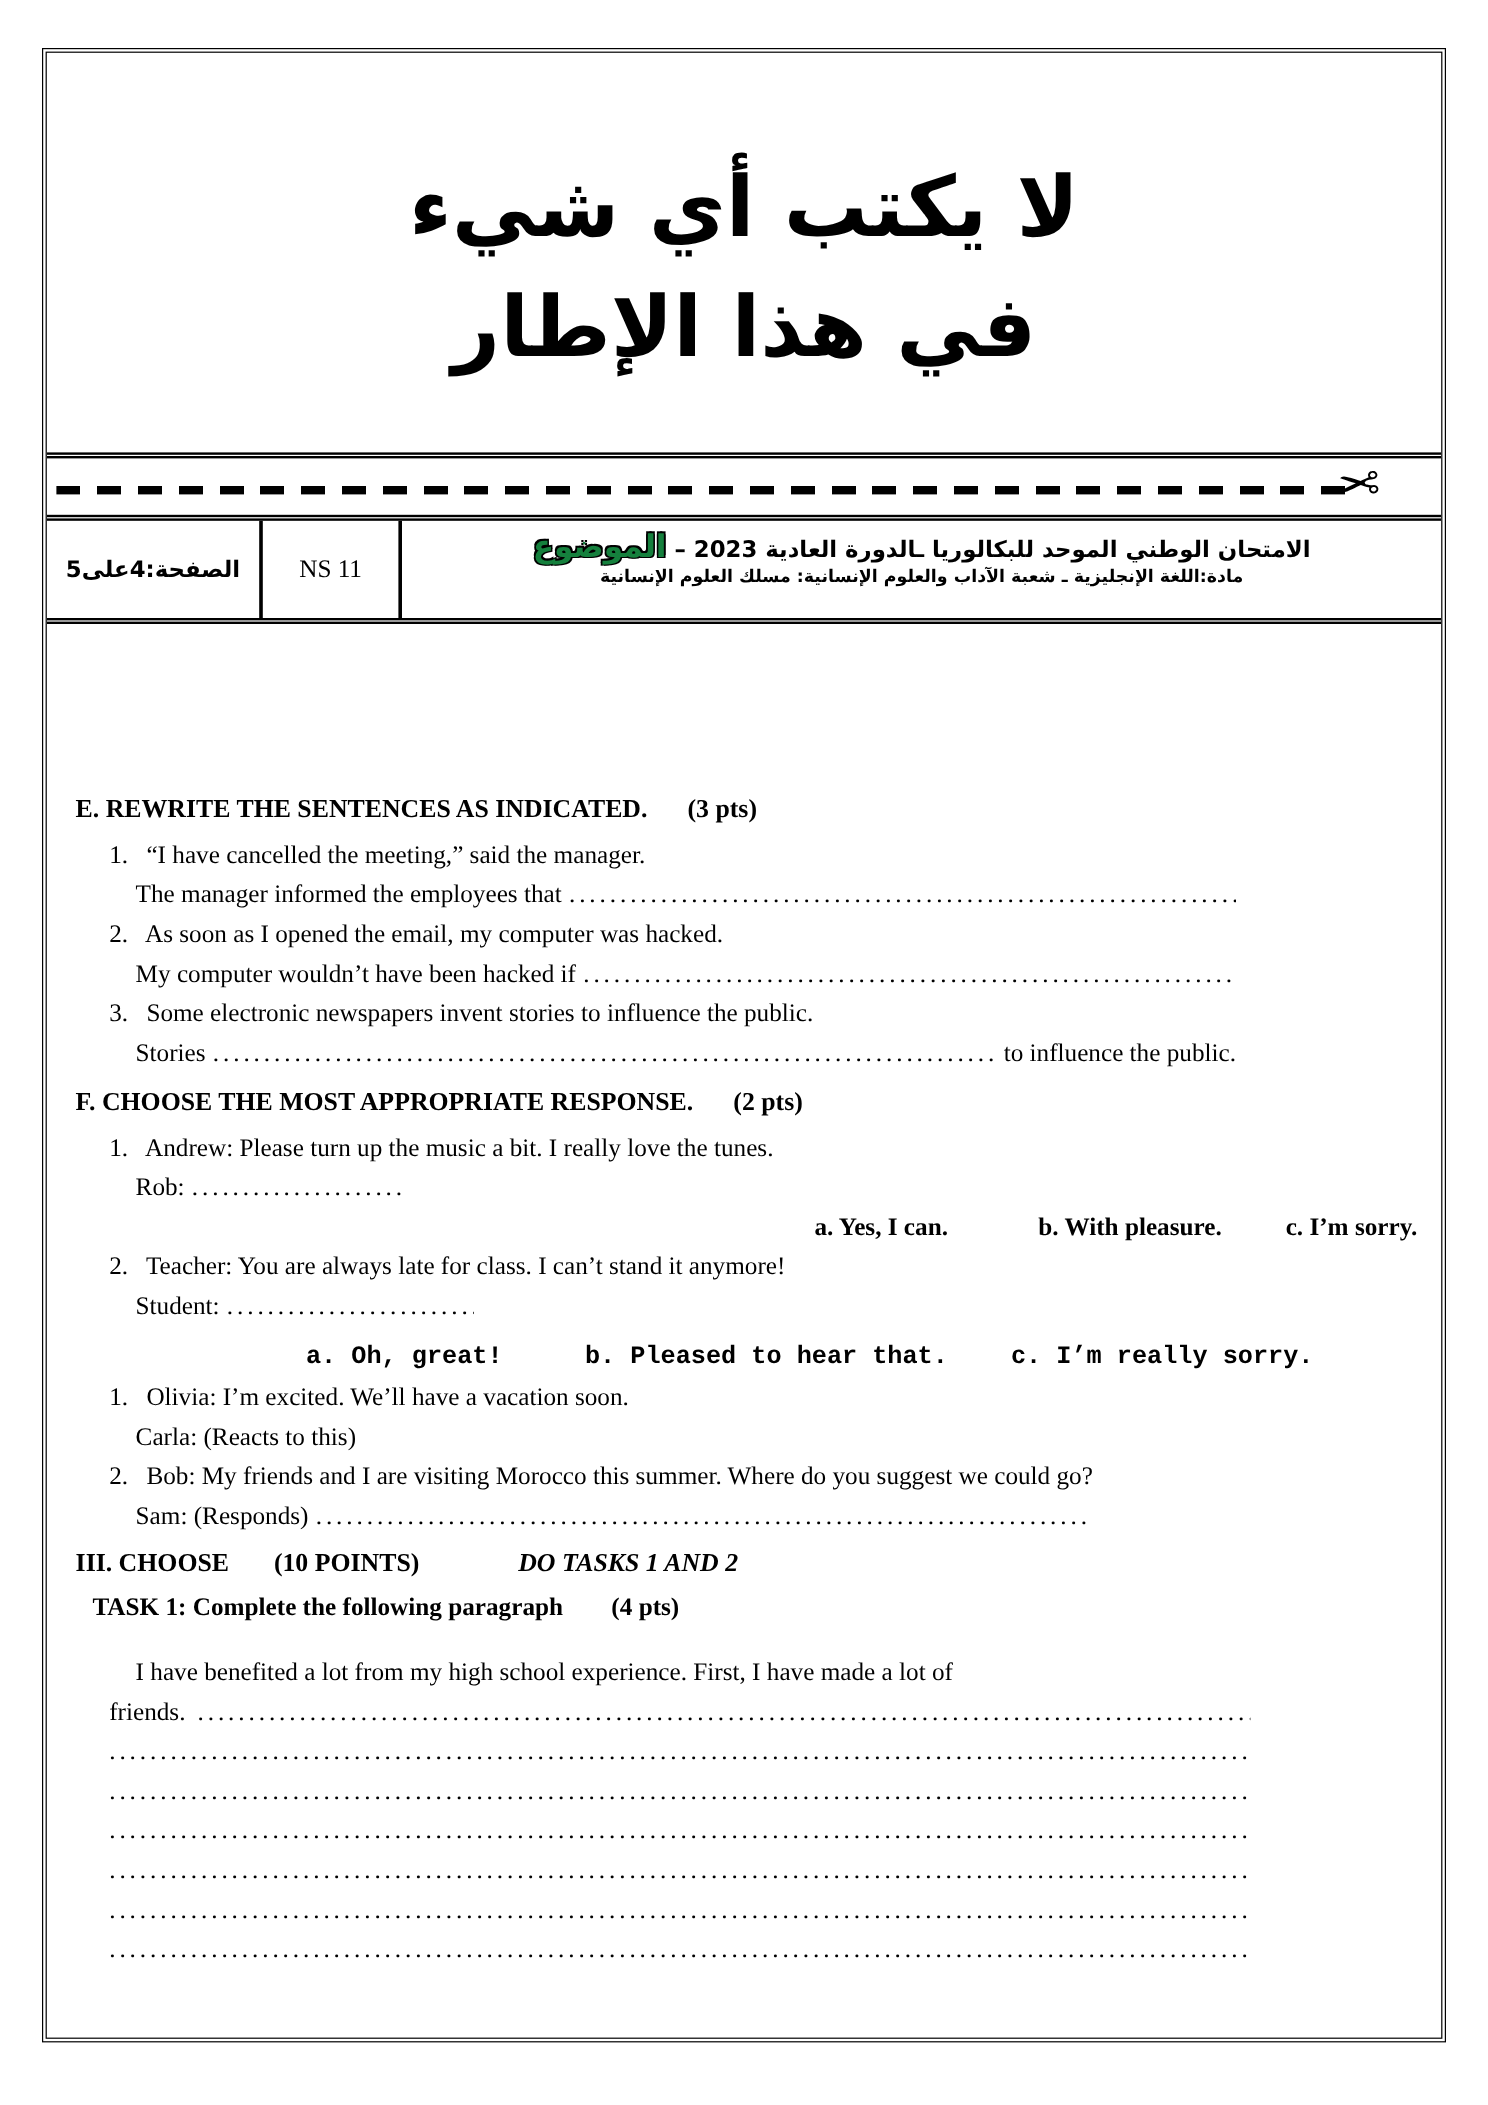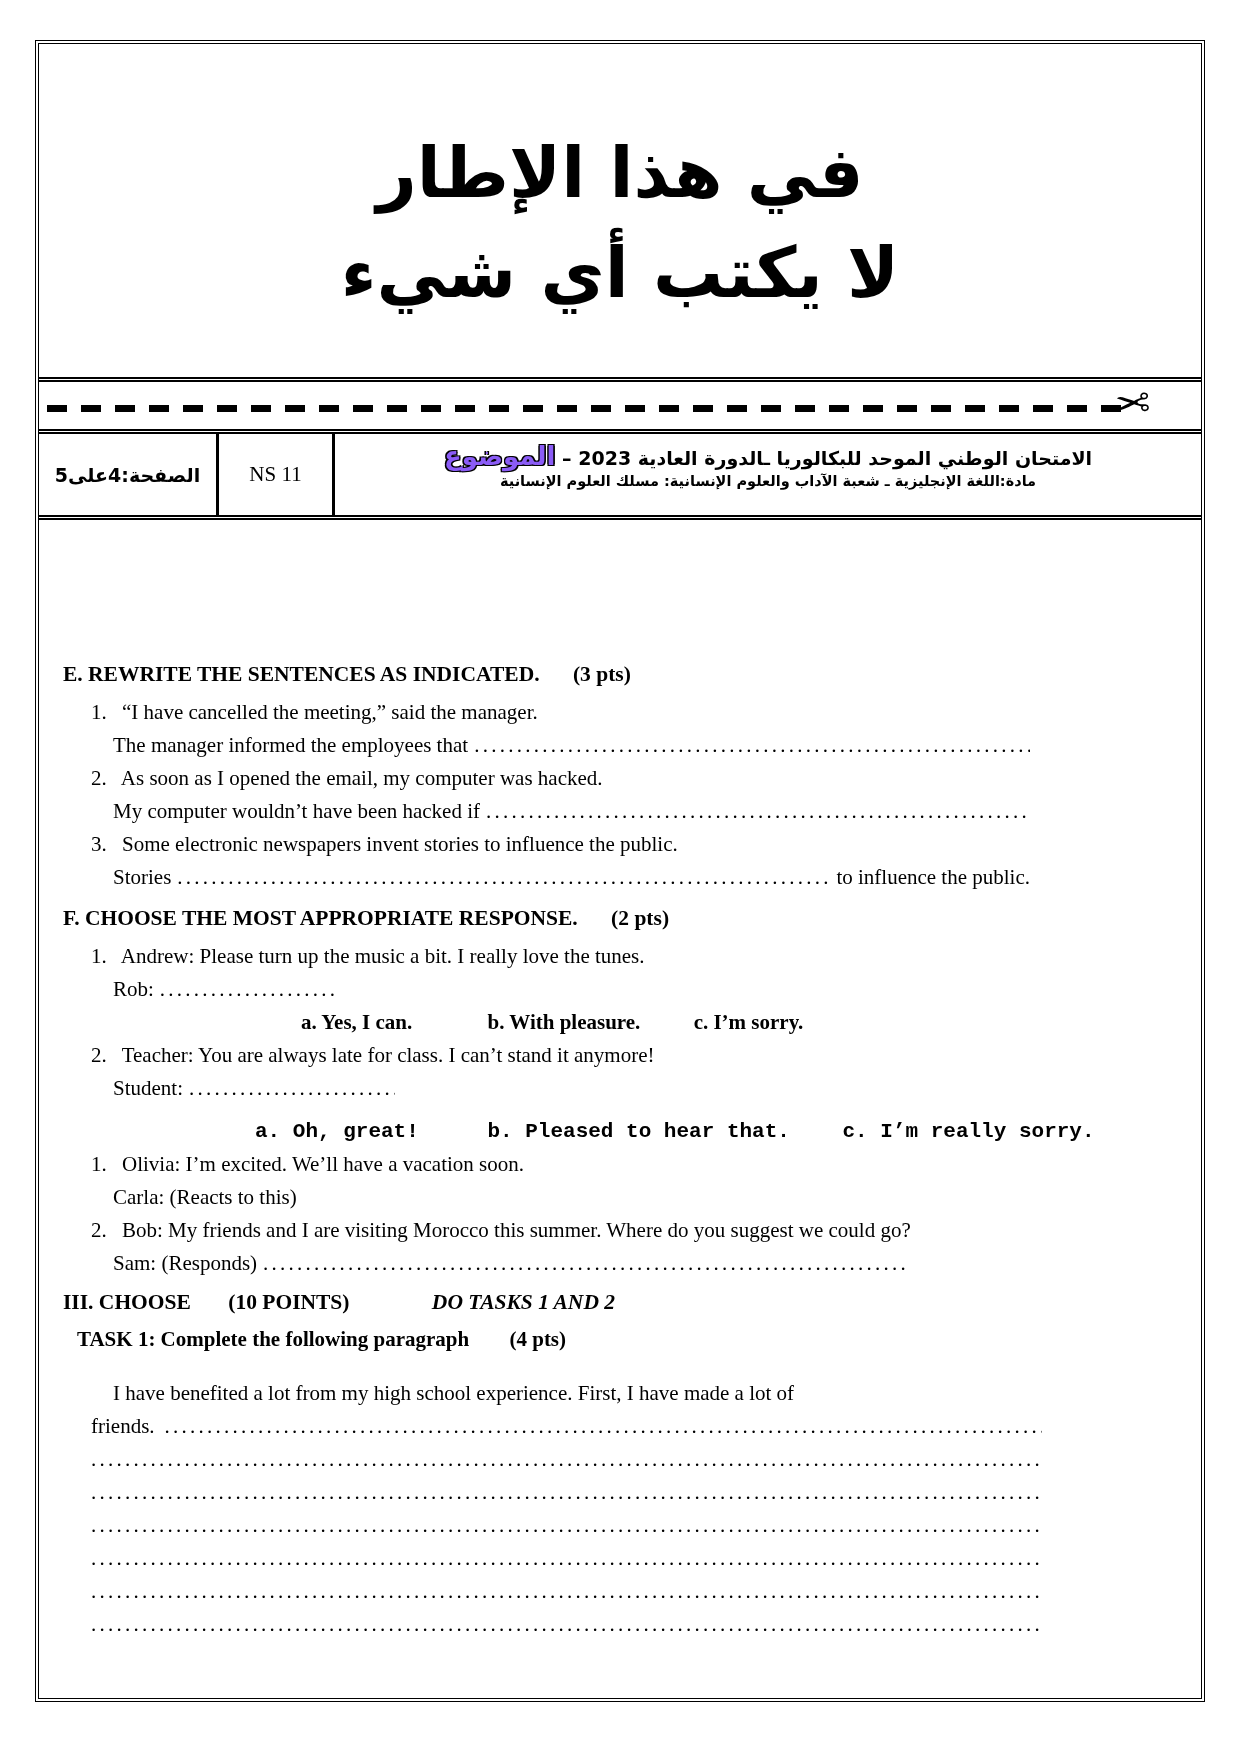--- a/index.html
+++ b/index.html
@@ -39,62 +39,62 @@
     width:180px; border-right:3px solid #000; direction:rtl;
     font-family:"DejaVu Sans", sans-serif; font-weight:bold; font-size:19px;
   }
   .hdr-ns { width:116px; border-right:3px solid #000; font-weight:normal; font-size:21px; }
   .hdr-info {
     flex:1; flex-direction:column; direction:rtl; justify-content:flex-start;
     font-family:"DejaVu Sans", sans-serif; font-weight:bold; padding-top:8px;
   }
   .hdr-line1 { font-size:19px; line-height:28px; text-align:center; }
   .outline-word {
-    font-size:26px; color:#8b5cf6;
+    font-size:26px; color:#15803d;
     text-shadow:-1.4px -1.4px 0 #000, 1.4px -1.4px 0 #000, -1.4px 1.4px 0 #000, 1.4px 1.4px 0 #000;
   }
   .hdr-line2 { font-size:14.5px; line-height:18px; }
   
   .content { padding:130px 20px 0 24px; font-size:21px; line-height:33px; }
   .sec-title { font-weight:bold; font-size:21.5px; margin:8px 0 5px; }
   .sec-title .pts { margin-left:28px; }
   .item { padding-left:28px; }
   .item .num { margin-right:10px; }
   .ans-row { display:flex; padding-left:50px; }
   .ans-row .pre { white-space:nowrap; margin-right:6px; }
   .ans-row .suf { white-space:nowrap; margin-left:6px; }
   .dots { flex:1 1 0; min-width:0; overflow:hidden; white-space:nowrap; letter-spacing:-1px; }
   .w-e  { width:967px; }
   .w-rob { width:272px; }
   .w-student { width:332px; }
   .w-g1 { width:902px;flex-direction:column; }
   .w-g2 { width:842px; }
   .opts { font-weight:bold; }
-  .opts1 { padding-left:238px; }
+  .opts1 { padding-left:238px;text-align:right; }
   .opts1 .o-b { margin-left:70px; } .opts1 .o-c { margin-left:48px; }
   .opts2 { padding-left:192px; margin-top:10px;font-family:Liberation Mono, monospace; }
   .opts2 .o-b { margin-left:56px; } .opts2 .o-c { margin-left:40px; }
   .w-head { font-weight:bold; font-size:21.5px; margin-top:6px; margin-bottom:4px; }
   .w-head .wh-points { margin-left:32px; }
   .w-head .wh-instr { margin-left:77px; font-style:italic; }
   .task1 { font-weight:bold; padding-left:14px; }
   .task1 .t-pts { margin-left:35px; }
   .para { margin-top:21px; padding-left:28px; text-indent:22px; }
   .friends-row { display:flex; padding-left:28px; width:979px; }
   .friends-row .pre { white-space:nowrap; margin-right:10px; }
   .dotline { display:flex; padding-left:28px; width:979px; }
 </style>
 </head>
 <body>
 
 <div class="frame">
 
   <div class="warning-box">
+    <div class="warning-line">لا يكتب أي شيء</div>
     <div class="warning-line">في هذا الإطار</div>
-    <div class="warning-line">لا يكتب أي شيء</div>
   </div>
 
   <div class="cut-band">
     <div class="dashes"></div>
     <span class="scissors">✂</span>
   </div>
 
   <div class="hdr">
     <div class="hdr-cell hdr-page">
       <span>الصفحة:4على5</span>

